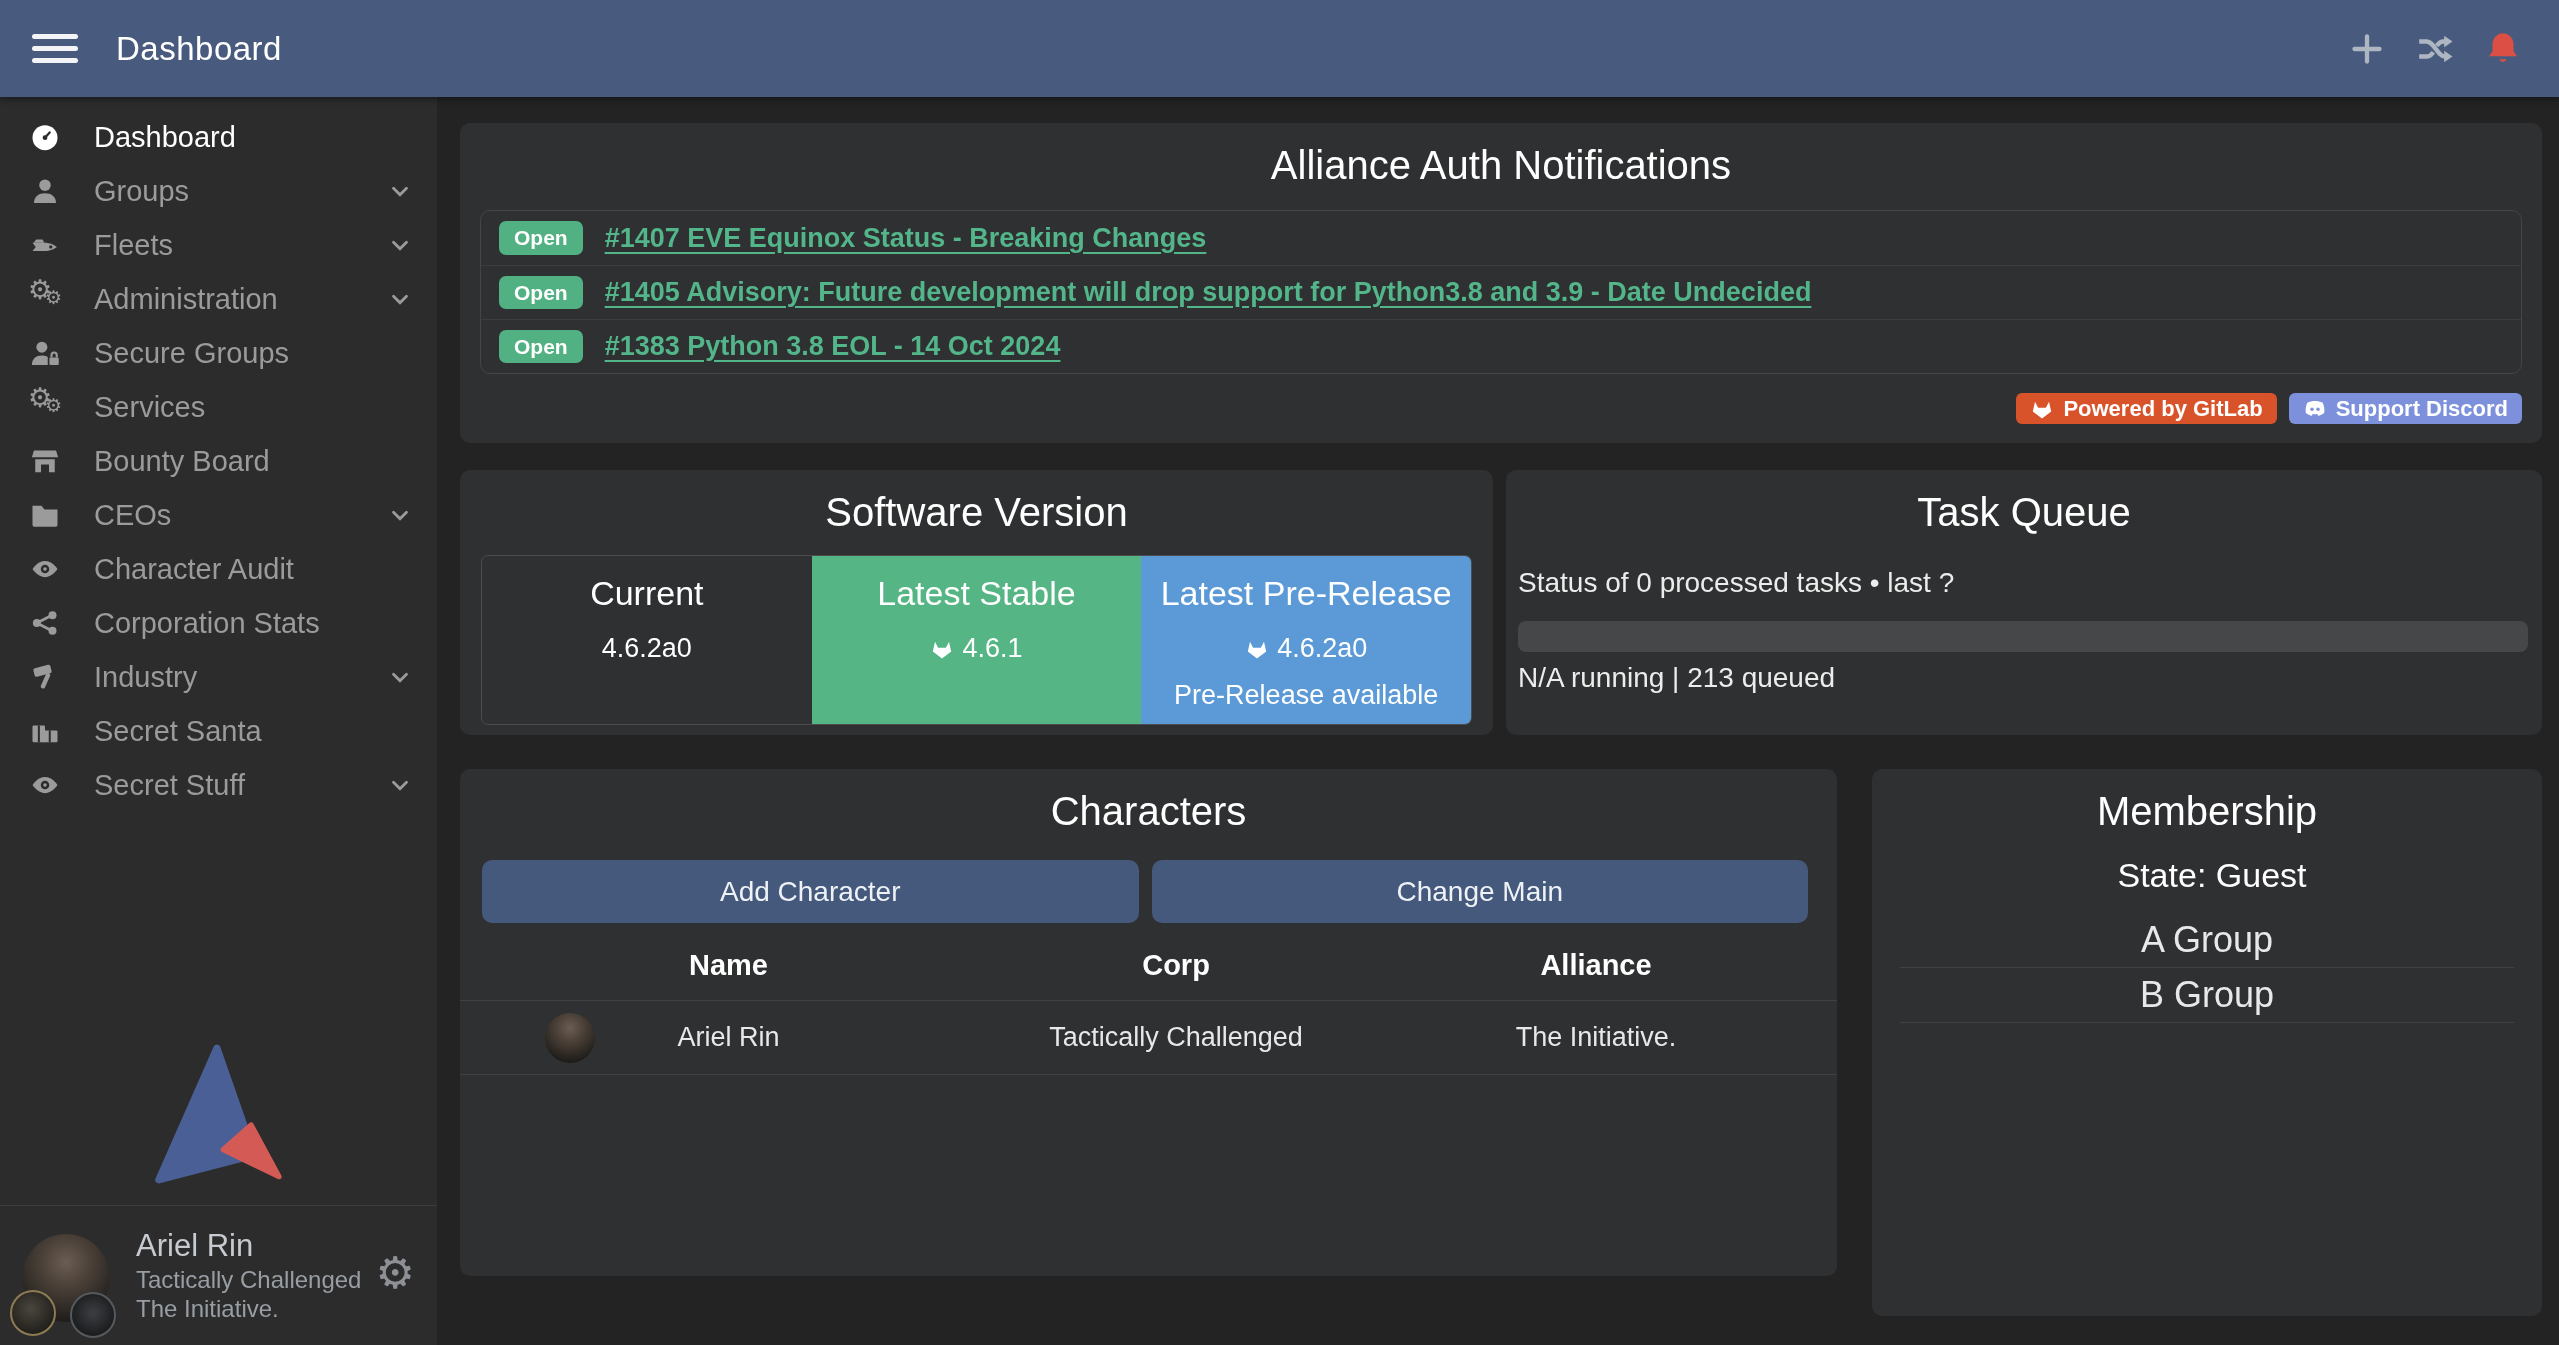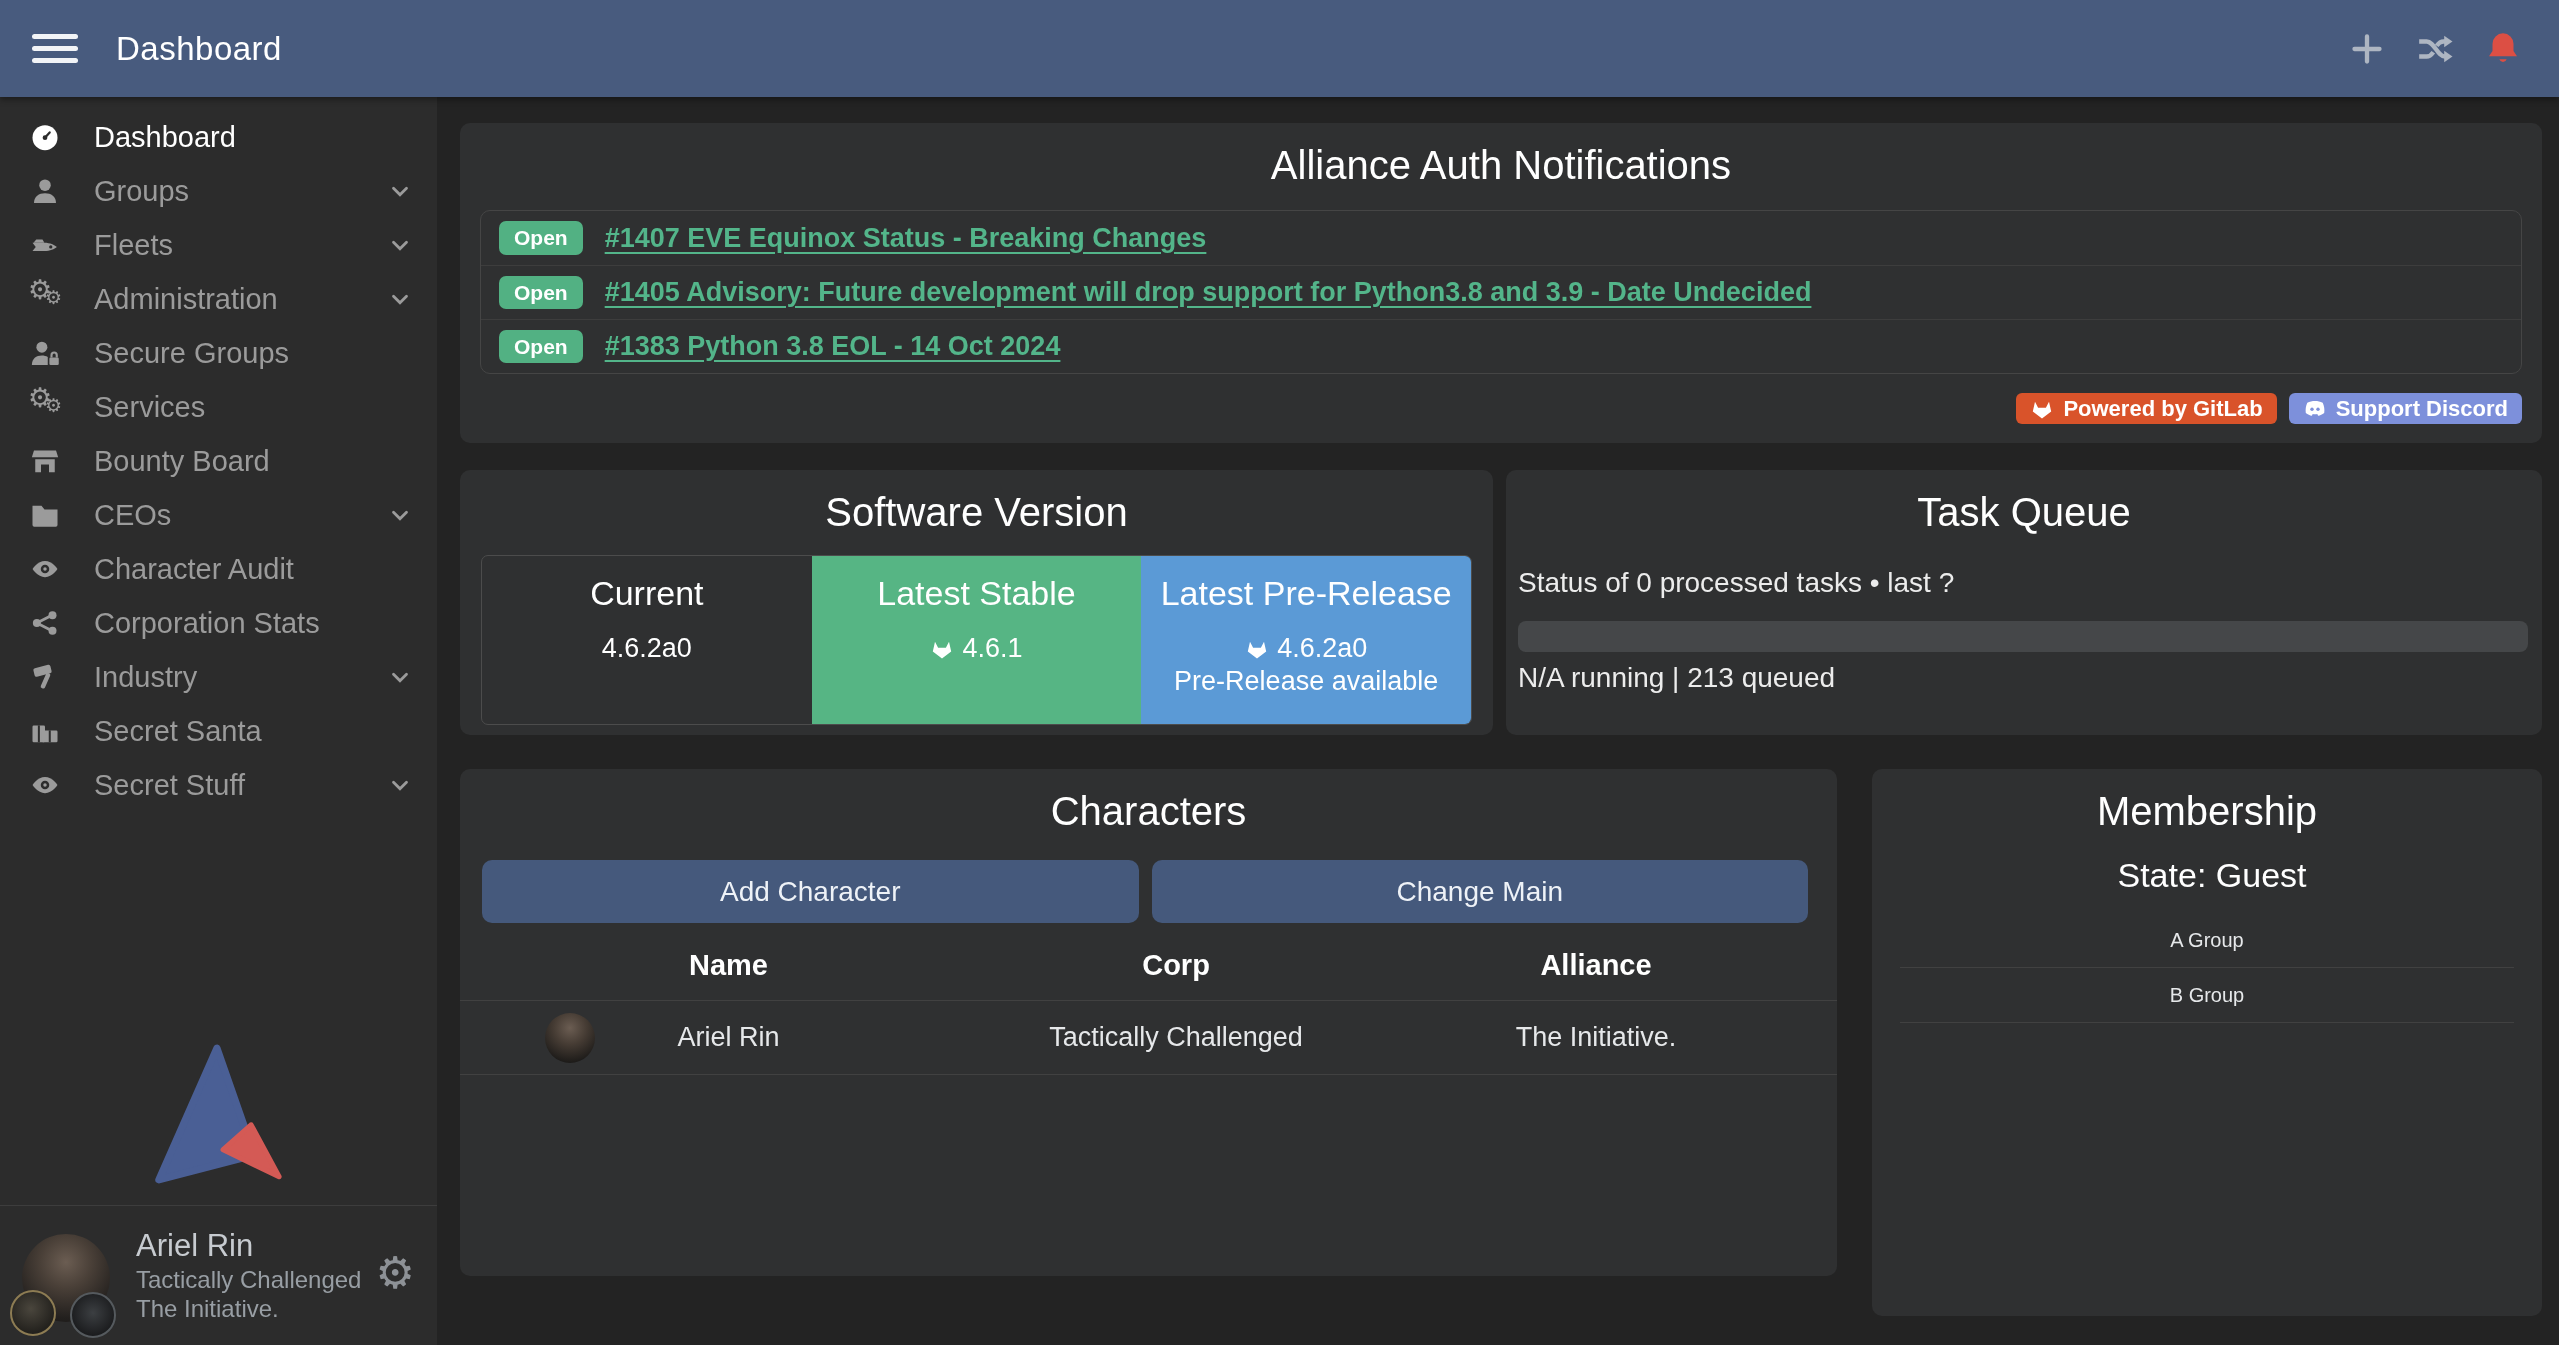--- a/index.html
+++ b/index.html
@@ -70,21 +70,21 @@
   .ext-badge.discord { background:#7d90db; }
 
   .card-sv { left:23px; top:373px; width:1033px; height:265px; }
   .sv-box { margin:20px 21px 0 21px; height:170px; border:1px solid #4c4c4c;
     border-radius:7px; display:flex; overflow:hidden; }
   .sv-col { flex:1 1 0; text-align:center; padding-top:18px; color:#ffffff; }
   .sv-col.success { background:#56b584; }
   .sv-col.info { background:#5b9ad6; }
   .sv-label { font-size:34px; font-weight:500; }
   .sv-version { font-size:27px; margin-top:20px; display:flex; align-items:center; justify-content:center; gap:8px; }
-  .sv-note { font-size:27px; margin-top:2px; }
+  .sv-note { font-size:27px; margin-top:16px; }
   .tanuki { width:24px; height:24px; fill:#ffffff; }
 
   .card-tq { left:1069px; top:373px; width:1036px; height:265px; }
   .tq-status { color:#ececec; font-size:28px; font-weight:500; margin:32px 14px 0 12px; }
   .tq-bar { margin:22px 14px 0 12px; height:31px; background:#454749; border-radius:8px; overflow:hidden; }
   .tq-fill { height:100%; width:0%; background:#52b183; }
   .tq-queue { color:#ececec; font-size:28px; font-weight:500; margin:10px 14px 0 12px; }
 
   .card-ch { left:23px; top:672px; width:1377px; height:507px; }
   .ch-buttons { display:flex; gap:13px; margin:26px 29px 0 22px; }
@@ -98,21 +98,21 @@
     border-top:1px solid #414141; border-bottom:1px solid #414141; height:75px; align-items:center; }
   .ch-row div { text-align:center; color:#e6e8ea; font-size:27px; }
   .row-avatar { position:absolute; left:85px; top:50%; transform:translateY(-50%);
     width:50px; height:50px; border-radius:50%;
     background:radial-gradient(circle at 50% 30%, #6b5d52 0%, #463c34 38%, #1d1b19 80%); }
 
   .card-mb { left:1435px; top:672px; width:670px; height:547px; }
   .mb-state { text-align:center; color:#ffffff; font-size:34px; font-weight:500; margin-top:22px;margin-left:10px; }
   .mb-list { margin:18px 28px 0 28px; }
   .mb-row { height:55px; display:flex; align-items:center; justify-content:center;
-    color:#e6e8ea; font-size:20px; border-bottom:1px solid #414141; }
+    color:#e6e8ea; font-size:36px; border-bottom:1px solid #414141; }
 
   svg { display:block; }
 </style>
 </head>
 <body>
 
 <div class="navbar">
   <div class="hamburger">
     <div></div>
       <div></div>

